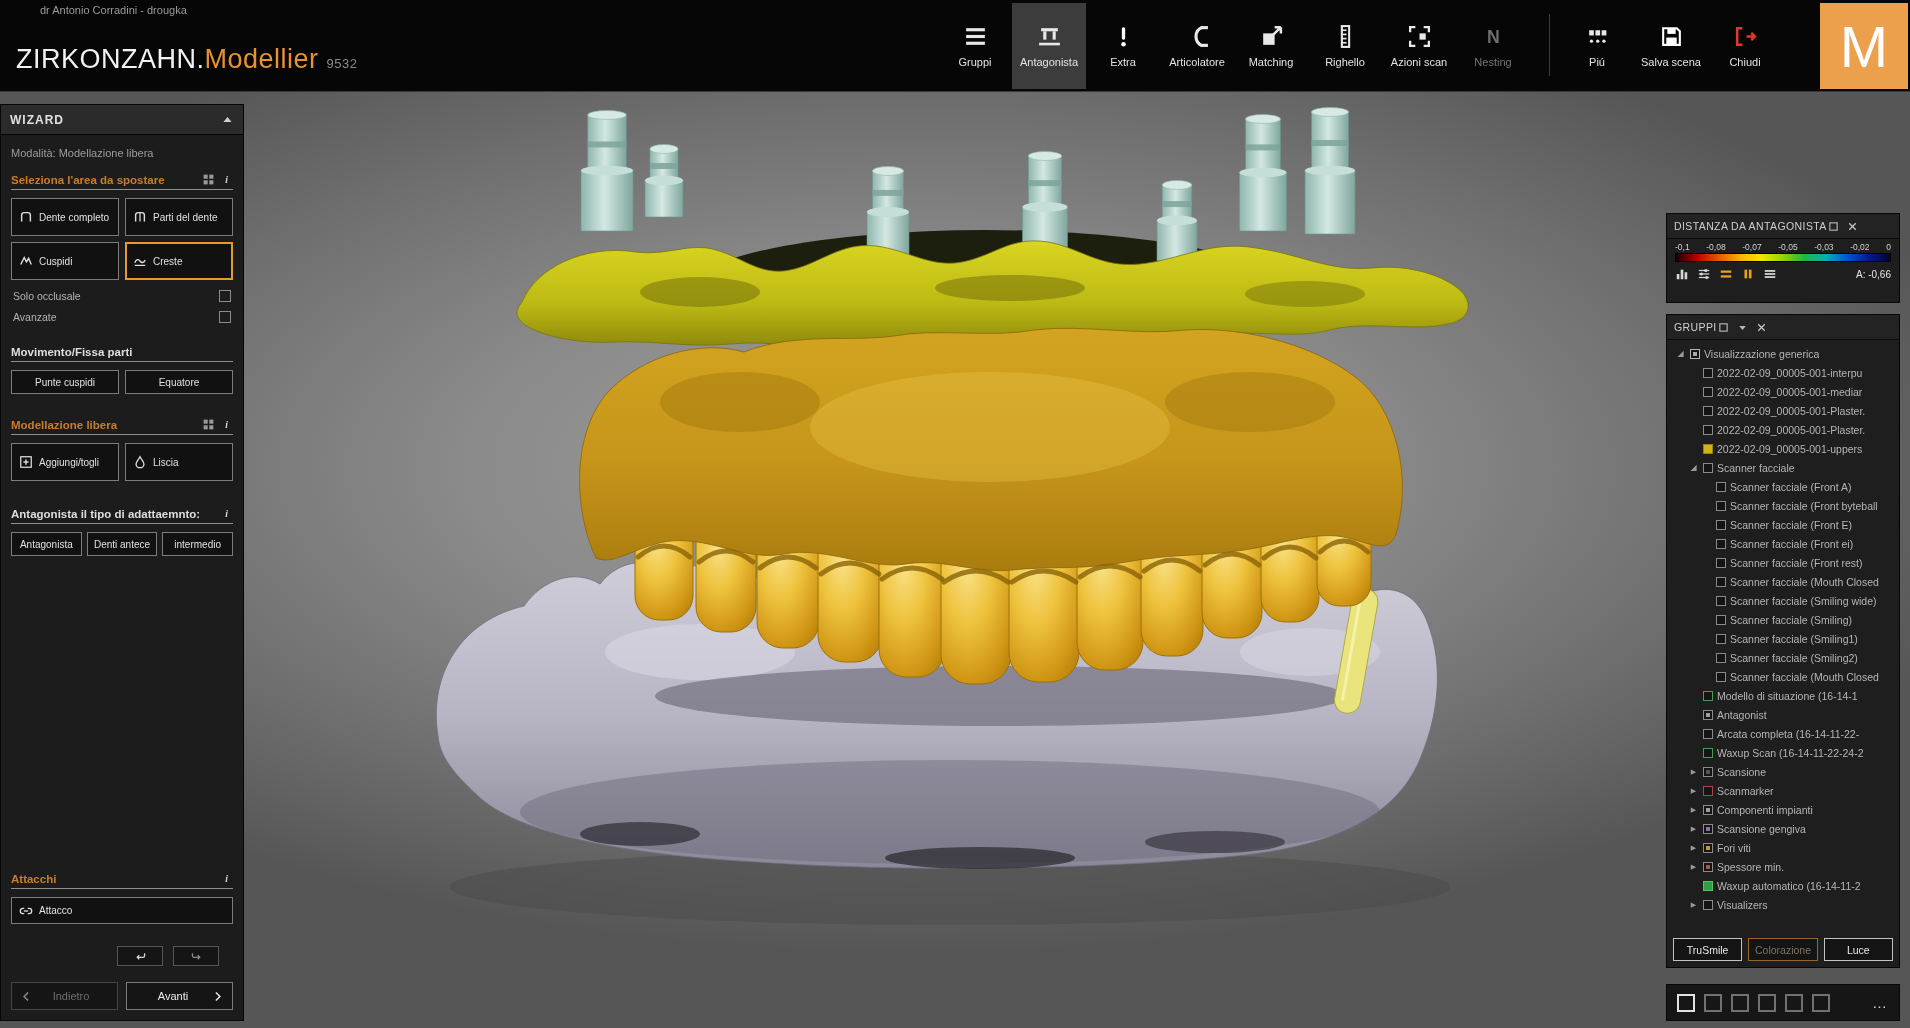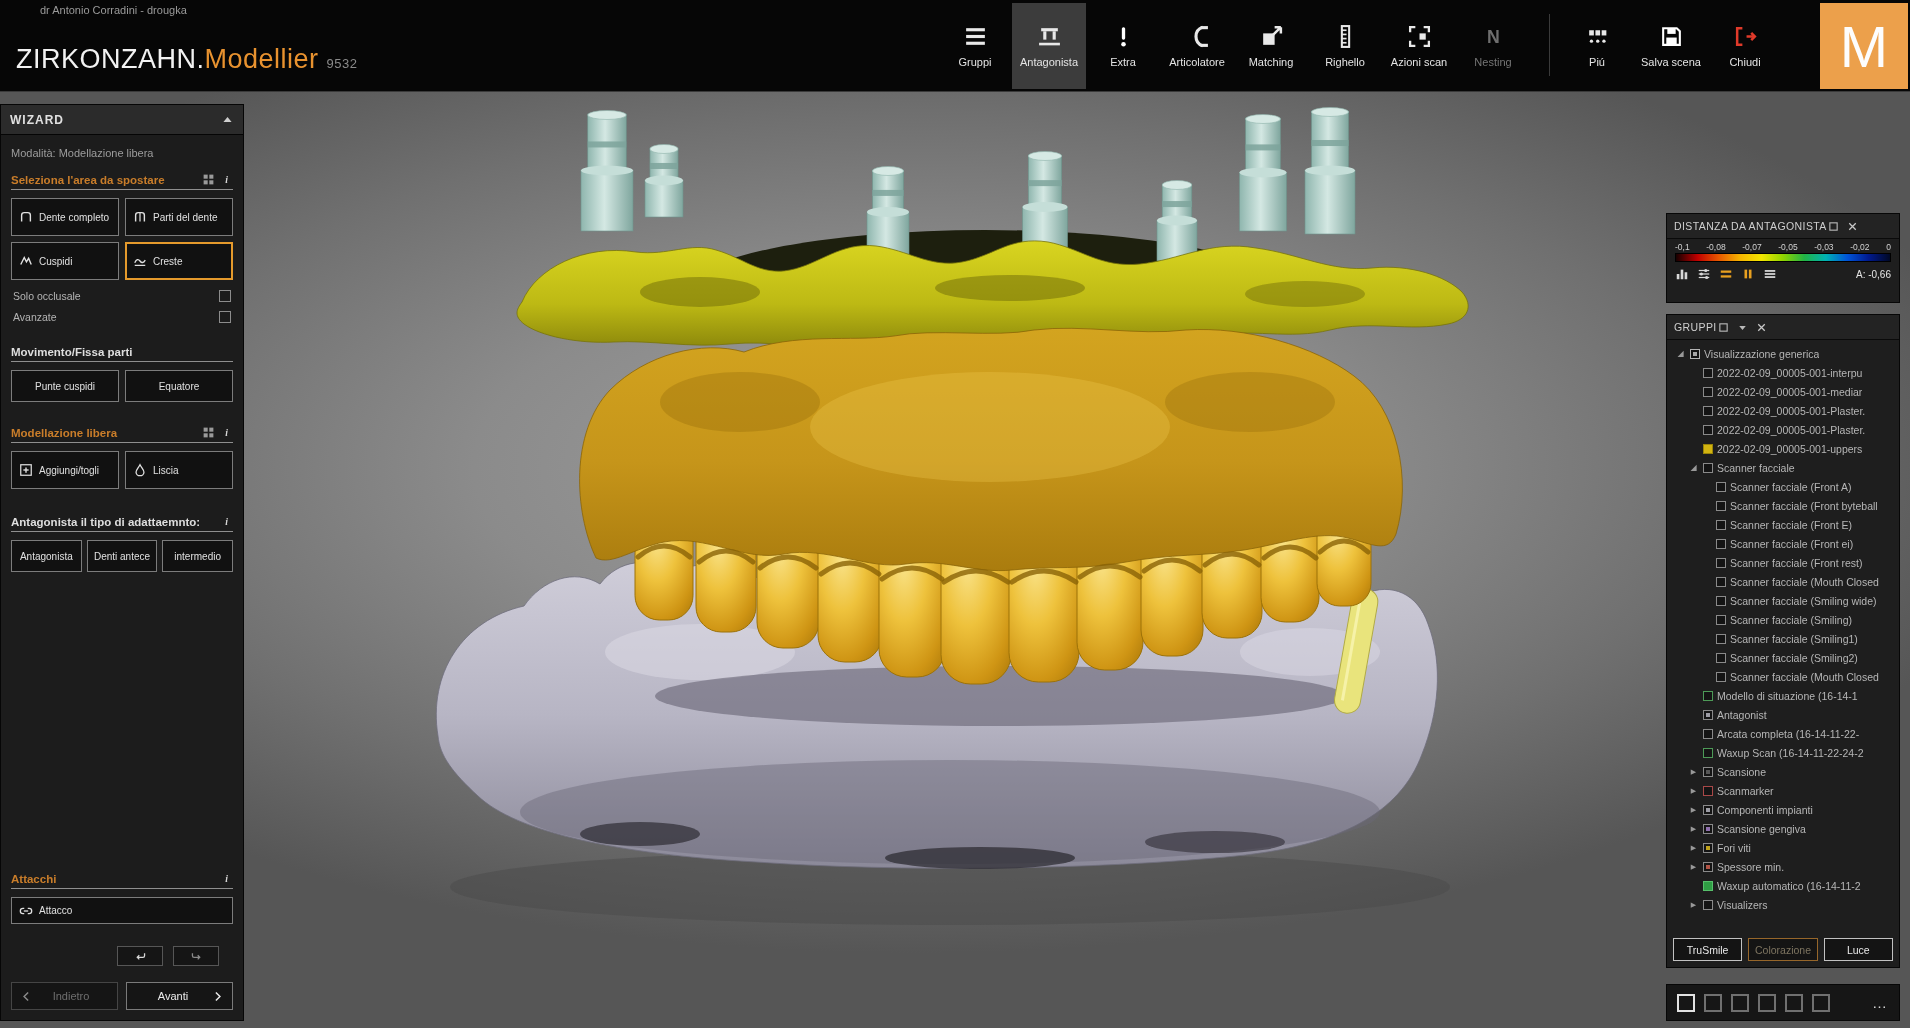--- a/index.html
+++ b/index.html
@@ -42,21 +42,21 @@
   .sec-head.white{color:#dedede;}
   .mt14{margin-top:14px;} .mt16{margin-top:16px;} .mt18{margin-top:18px;}
   .head-icons{margin-left:auto;display:flex;gap:5px;align-items:center;}
   .sm-icon svg{width:13px;height:13px;display:block;}
   .grid2{display:grid;grid-template-columns:1fr 1fr;gap:6px;margin-bottom:8px;}
   .grid3{display:grid;grid-template-columns:1fr 1fr 1fr;gap:5px;margin-bottom:8px;}
   .w-btn{height:38px;background:#111;border:1px solid #7c7c7c;color:#e0e0e0;font-size:10px;display:flex;align-items:center;gap:6px;
     padding:0 7px;text-align:left;cursor:pointer;font-family:inherit;line-height:1.1;}
   .w-btn .sm-icon svg{width:14px;height:14px;}
   .w-btn.selected{border-color:#e59a2c;box-shadow:inset 0 0 0 1px #e59a2c;}
-  .w-btn.small{height:32px;justify-content:center;text-align:center;padding:0 4px;}
+  .w-btn.small{height:24px;justify-content:center;text-align:center;padding:0 4px;}
   .opt-row{display:flex;align-items:center;justify-content:space-between;margin:2px 2px 9px;font-size:10.5px;color:#b4b4b4;}
   .wcheck{width:12px;height:12px;border:1px solid #8c8c8c;background:transparent;cursor:pointer;flex:none;}
   .spacer{flex:1;}
   .history{display:flex;justify-content:flex-end;gap:10px;margin:22px 14px 0 0;}
   .h-btn{width:46px;height:20px;background:#151515;border:1px solid #565656;display:flex;align-items:center;justify-content:center;cursor:pointer;padding:0;}
   .wiz-footer{display:flex;gap:8px;margin-top:16px;}
   .nav-btn{flex:1;height:28px;background:#151515;border:1px solid #5a5a5a;display:flex;align-items:center;justify-content:space-between;
     padding:0 8px;font-size:11px;font-family:inherit;cursor:pointer;}
   .nav-btn.back{color:#6e6e6e;border-color:#454545;}
   .nav-btn.next{color:#ececec;border-color:#7a7a7a;}

